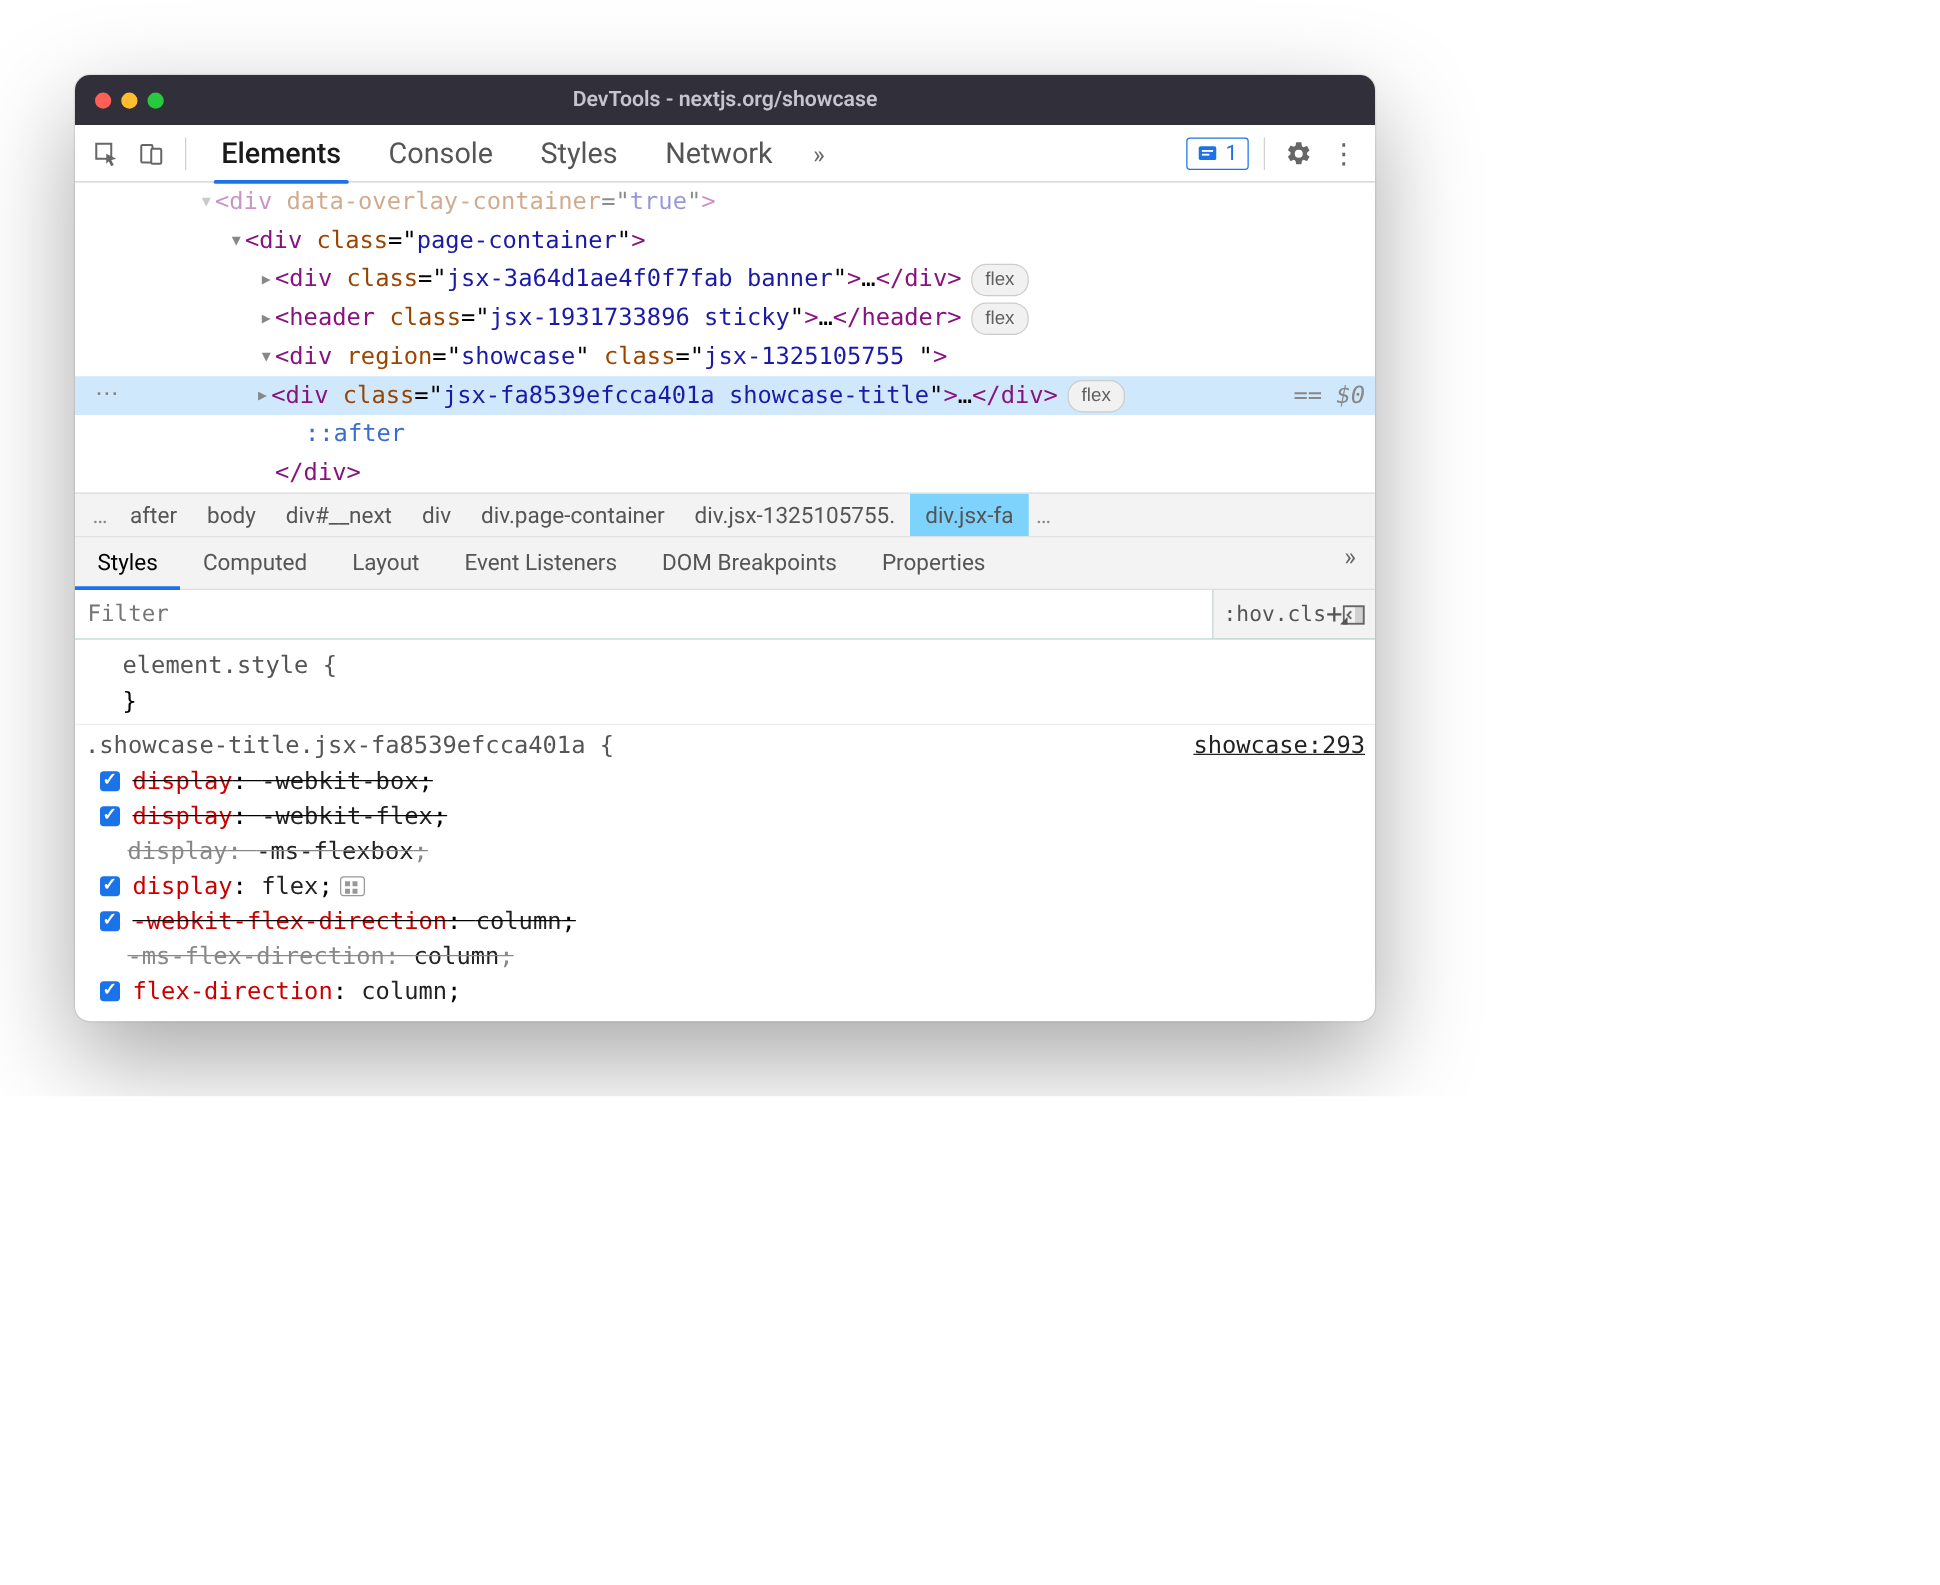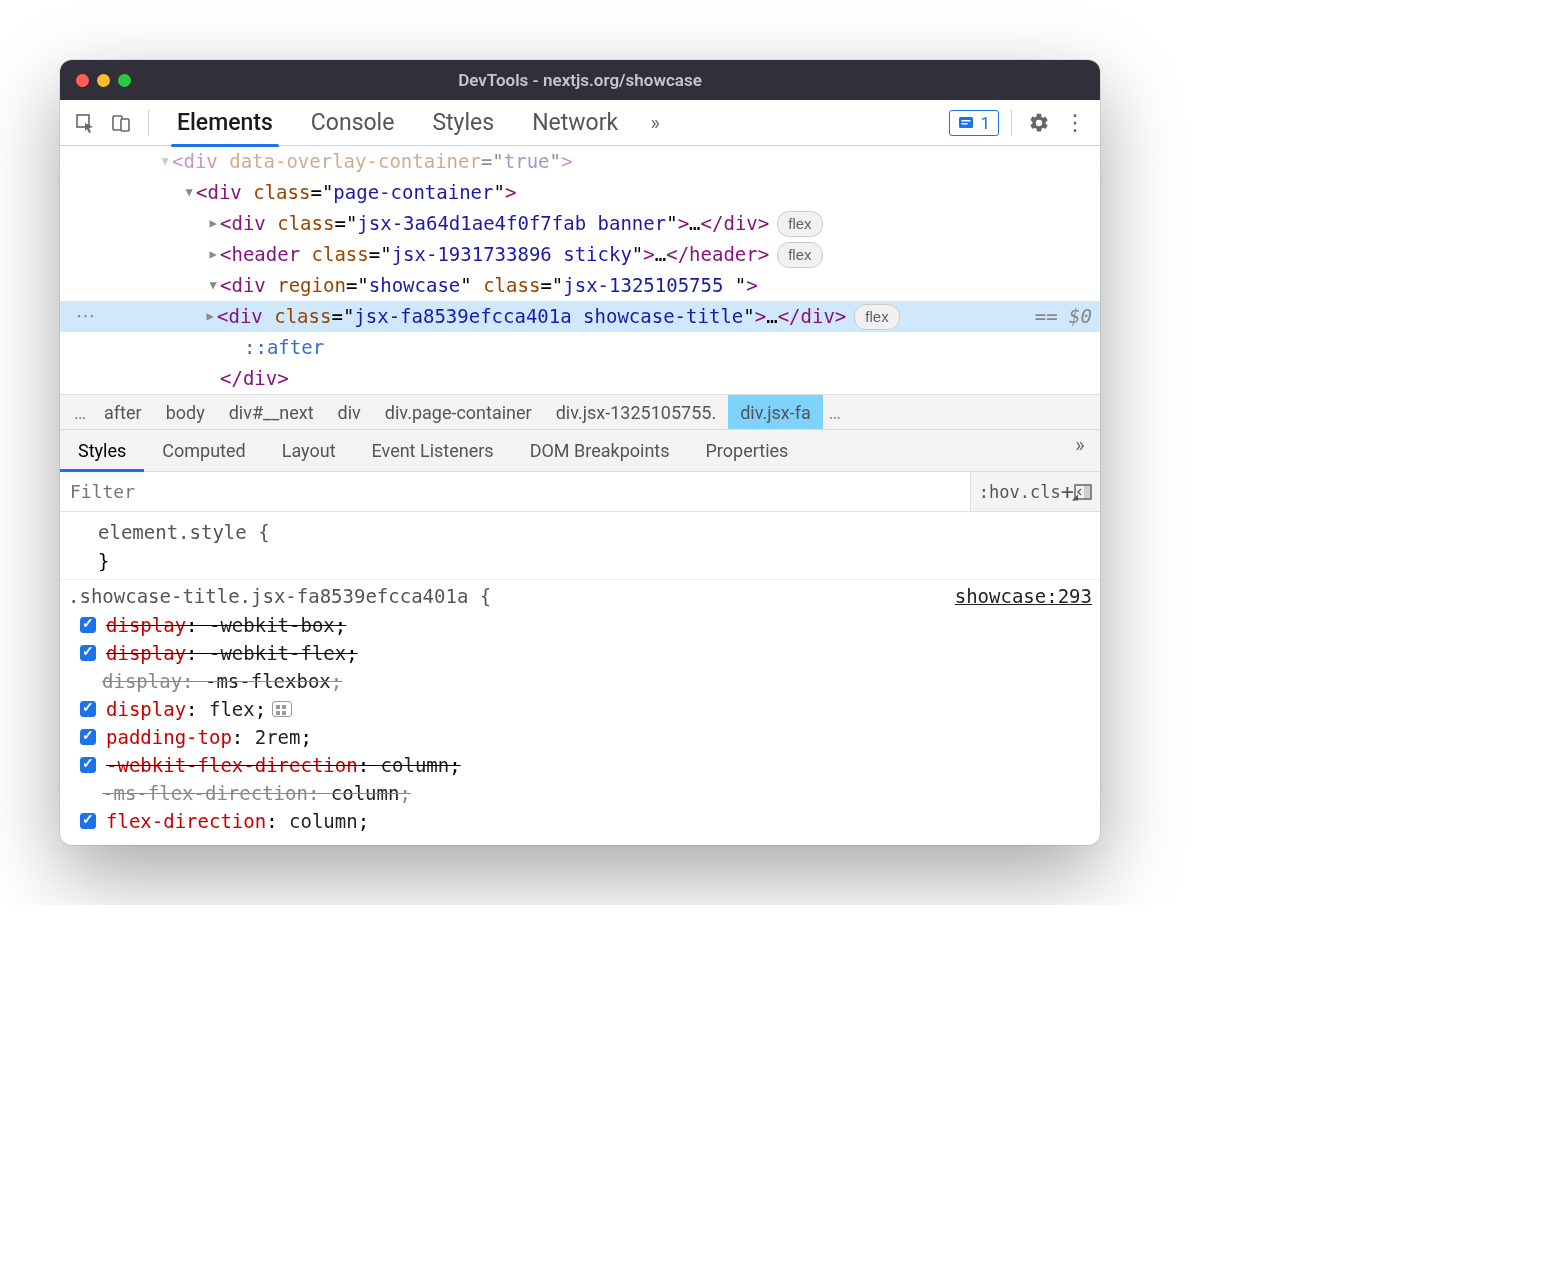--- a/index.html
+++ b/index.html
@@ -240,24 +240,20 @@
             <span class="chk-spacer"></span>
             <span class="strike dim"><span class="">display</span>: <span class="val">-ms-flexbox</span>;</span>
           </div>
           <div class="decl">
             <input type="checkbox" class="chk" checked="" style="">
             <span><span class="prop">display</span>: <span class="val">flex</span>;</span>
             <span class="flex-editor-ico"></span>
           </div>
           <div class="decl">
             <input type="checkbox" class="chk" checked="" style="">
-            <span><span class="prop">padding-top</span>: <span class="val">2rem</span>;</span>
-          </div>
-          <div class="decl">
-            <input type="checkbox" class="chk" checked="" style="">
             <span class="strike"><span class="prop">-webkit-flex-direction</span>: <span class="val">column</span>;</span>
           </div>
           <div class="decl">
             <span class="chk-spacer"></span>
             <span class="strike dim"><span class="">-ms-flex-direction</span>: <span class="val">column</span>;</span>
           </div>
           <div class="decl">
             <input type="checkbox" class="chk" checked="" style="">
             <span><span class="prop">flex-direction</span>: <span class="val">column</span>;</span>
           </div>

